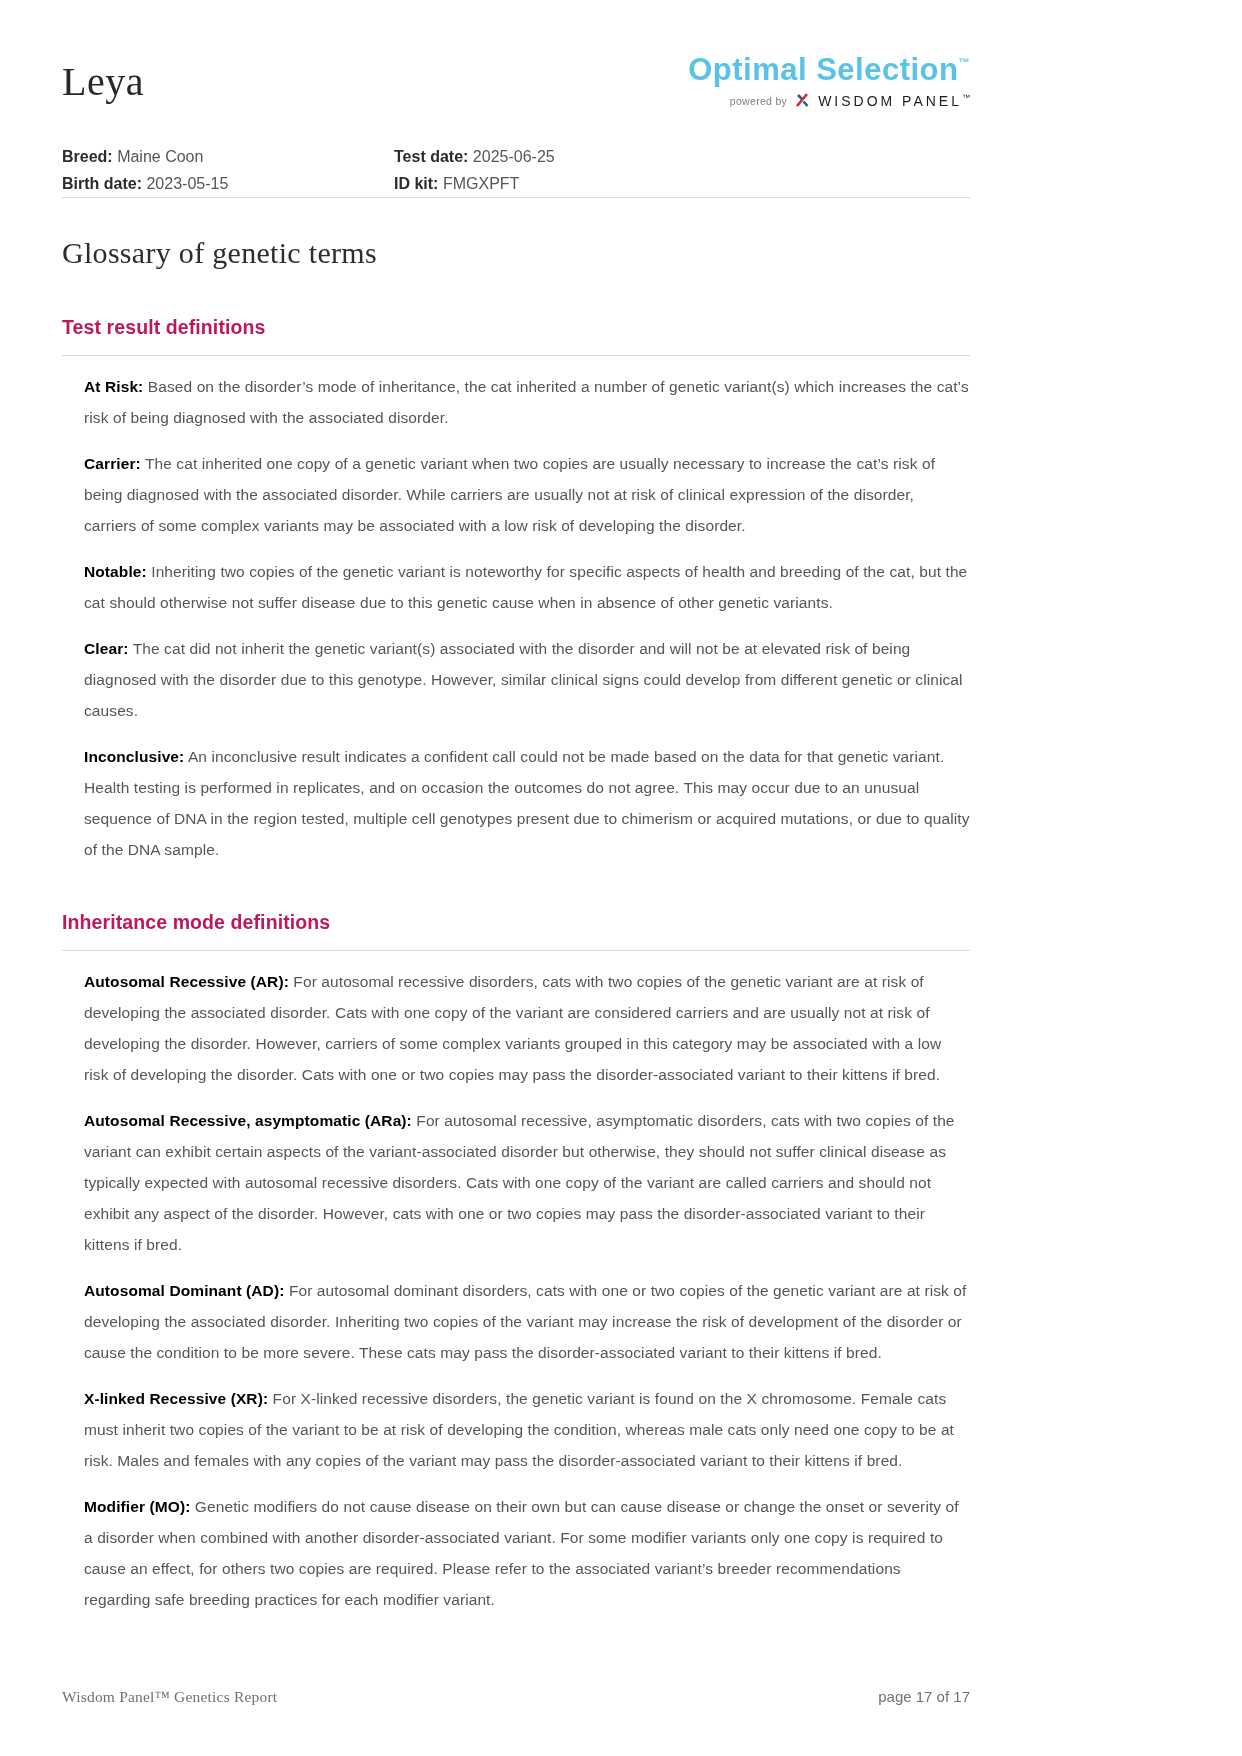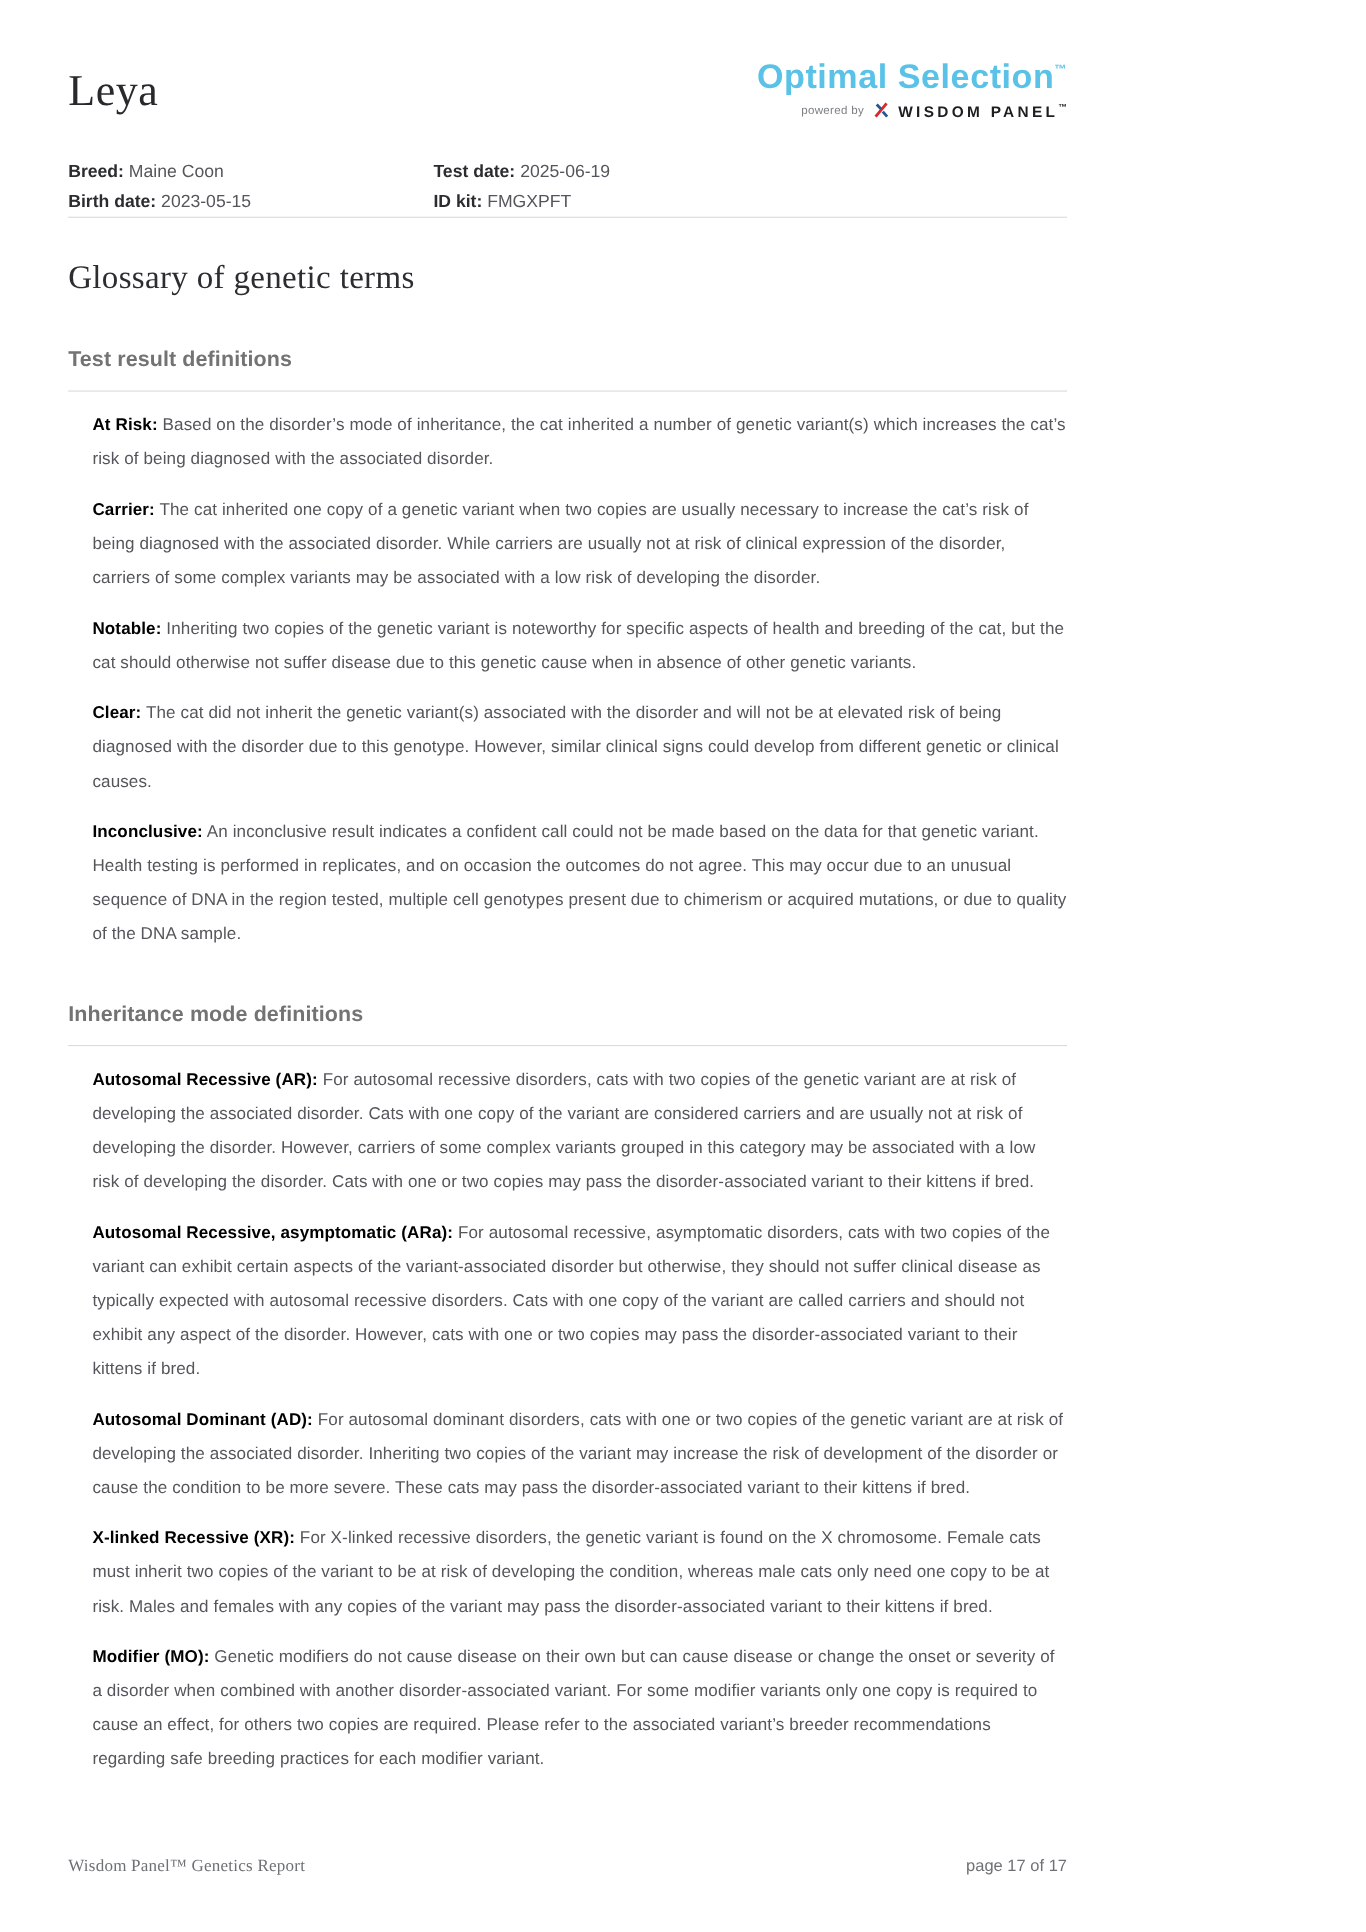--- a/index.html
+++ b/index.html
@@ -29,21 +29,21 @@
     letter-spacing: 0.5px; line-height: 1;
   }
   .brand sup { font-size: 11px; vertical-align: 14px; }
   .powered-row {
     display: flex; align-items: center; justify-content: flex-end;
     gap: 7px; margin-top: 7px; text-align: right;
   }
   .powered-by { font-size: 10.5px; color: #7c7f83; letter-spacing: 0.3px; }
   .wp-icon { display: inline-block; width: 17px; height: 17px; }
   .wp-name {
-    font-size: 14px; font-weight: 700; color: #1c1e21;
+    font-size: 14px; font-weight: 400; color: #1c1e21;
     letter-spacing: 3px; white-space: nowrap;
   }
   .wp-name sup { font-size: 8px; vertical-align: 6px; letter-spacing: 0; }
 
   
   .meta-grid {
     display: flex; margin-top: 34px; font-size: 16px; line-height: 27px; align-items: center;
   }
   .meta-col-left { width: 332px; }
   .meta-label { font-weight: 700; color: #2a2c2f; }
@@ -59,21 +59,21 @@
   .glossary-title {
     font-family: "Liberation Serif", serif;
     font-size: 30px; font-weight: 500; color: #2b2d30;
     letter-spacing: 0.3px;
     margin-top: 38px;
   }
 
   
   .defs { margin-top: 46px; }
   .defs h3 {
-    font-size: 19.5px; font-weight: 700; color: #737373;
+    font-size: 19.5px; font-weight: 700; color: #be185d;
     letter-spacing: 0.1px; margin-bottom: 16px;
   }
   .defs hr.rule { margin-bottom: 14px; }
   .entries { margin-left: 22px; max-width: 958px; }
   .entry {
     font-size: 15.5px; line-height: 31px; color: #54565b;
     margin-top: 15px; margin-bottom: 0; letter-spacing: 0.1px;
   }
   .entry b { color: #000000; font-weight: 700; }
 
@@ -117,21 +117,21 @@
         <span class="meta-value">Maine Coon</span>
       </div>
       <div>
         <span class="meta-label">Birth date:</span>
         <span class="meta-value">2023-05-15</span>
       </div>
     </div>
     <div class="meta-col-right">
       <div>
         <span class="meta-label">Test date:</span>
-        <span class="meta-value">2025-06-19</span>
+        <span class="meta-value">2025-06-25</span>
       </div>
       <div>
         <span class="meta-label">ID kit:</span>
         <span class="meta-value">FMGXPFT</span>
       </div>
     </div>
   </div>
 
   <hr class="rule rule-top">
 

